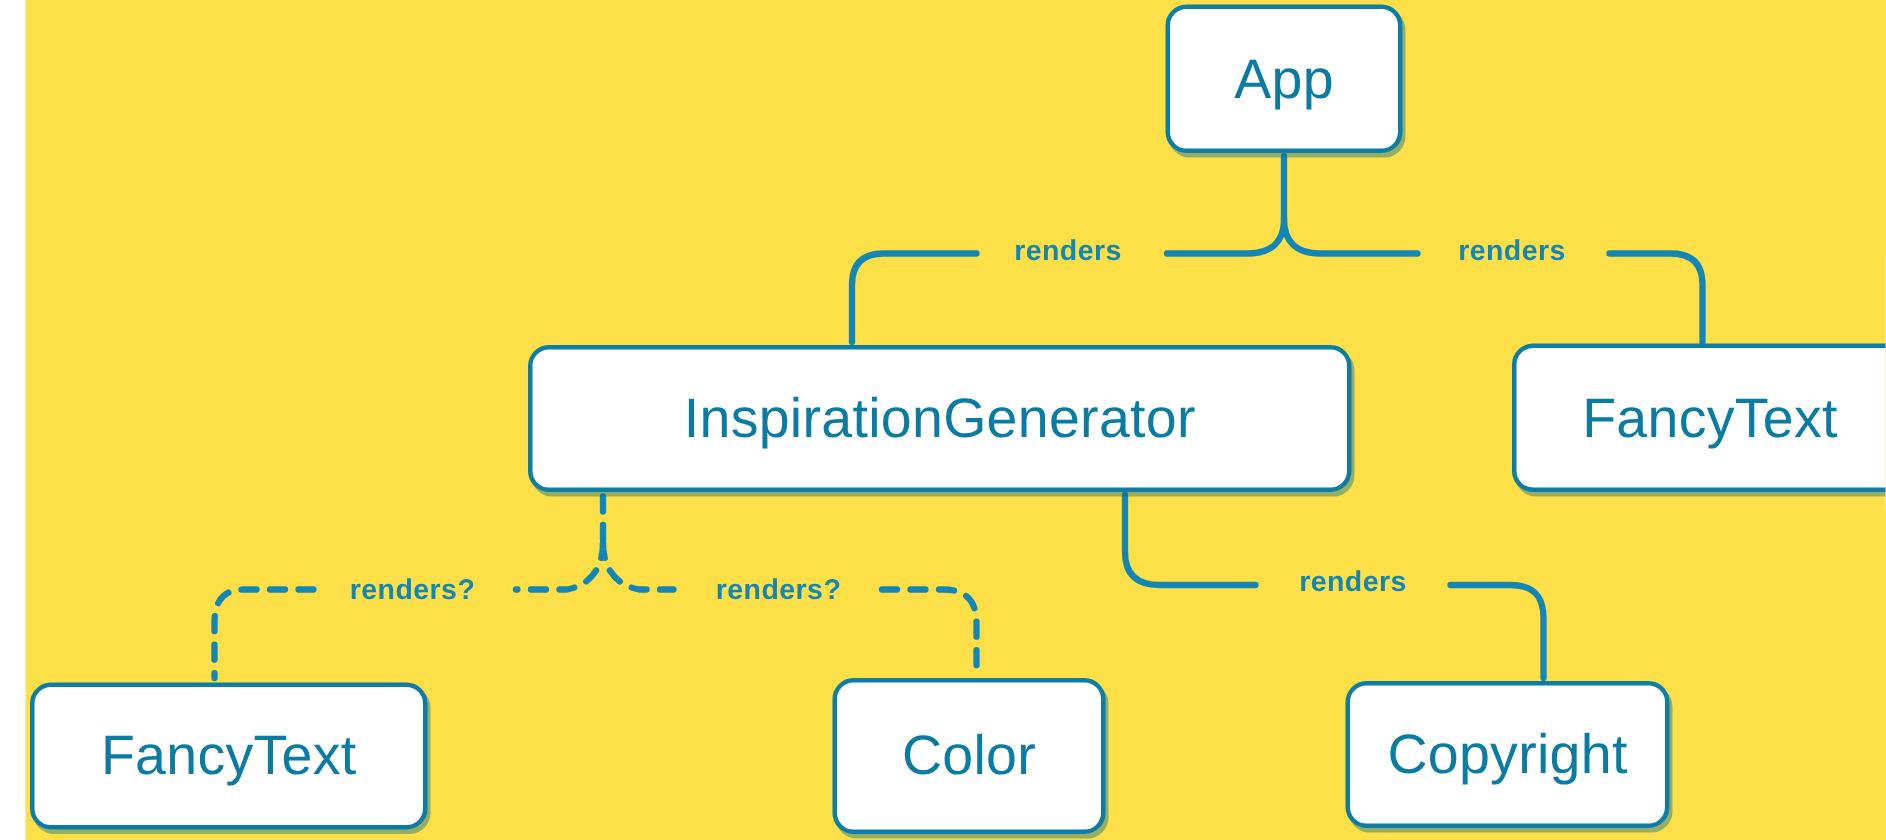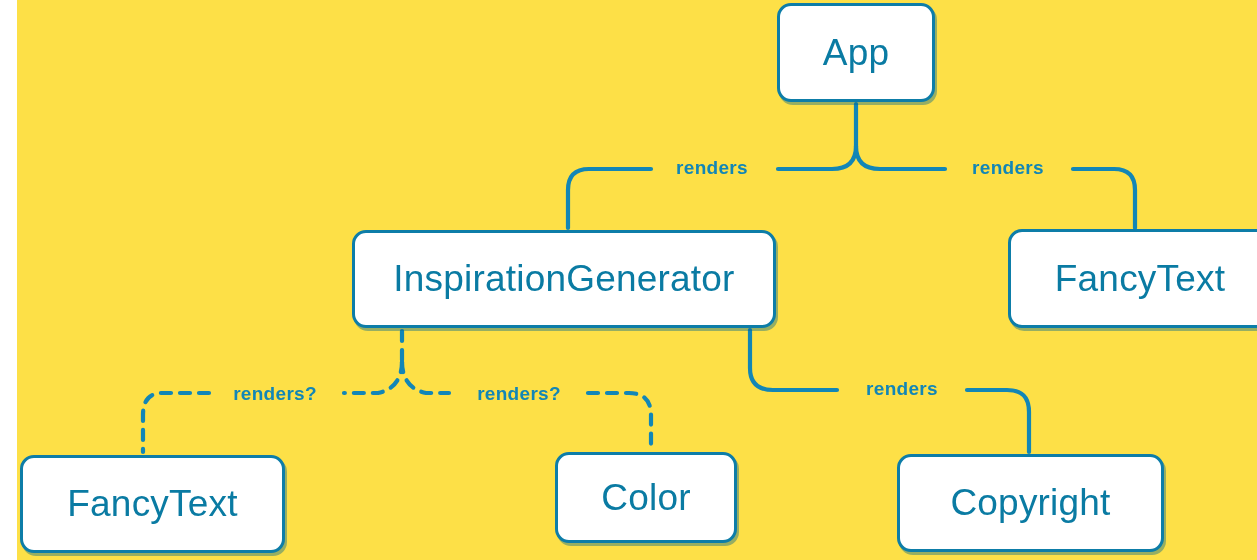--- a/index.html
+++ b/index.html
@@ -84,37 +84,37 @@
     <g>
       <path class="dashed" d="M 385 362 C 385 378 393 390 409 393 H 432"></path>
       <path class="dashed" d="M 571 393 H 612 C 627 393 634 401 634 415 V 449"></path>
     </g>
   </svg>
 
   <div class="node" style="left:760px; top:3px; width:158px; height:99px;">
     <span>App</span>
   </div>
 
-  <div class="node" style="left:335px; top:230px; width:424px; height:98px;">
+  <div class="node" style="left:335px; top:230px; width:549px; height:98px;">
     <span>InspirationGenerator</span>
   </div>
 
   <div class="node" style="left:991px; top:229px; width:264px; height:99px;">
     <span>FancyText</span>
   </div>
 
   <div class="node" style="left:3px; top:455px; width:265px; height:98px;">
     <span>FancyText</span>
   </div>
 
-  <div class="node" style="left:538px; top:452px; width:182px; height:91px;">
+  <div class="node" style="left:538px; top:452px; width:182px; height:104px;">
     <span>Color</span>
   </div>
 
-  <div class="node" style="left:880px; top:454px; width:267px; height:98px;">
+  <div class="node" style="left:880px; top:454px; width:216px; height:98px;">
     <span>Copyright</span>
   </div>
 
   <div class="edge-label" style="left:695px; top:168px;">renders</div>
 
   <div class="edge-label" style="left:991px; top:168px;">renders</div>
 
   <div class="edge-label" style="left:258px; top:394px;">renders?</div>
 
   <div class="edge-label" style="left:502px; top:394px;">renders?</div>

